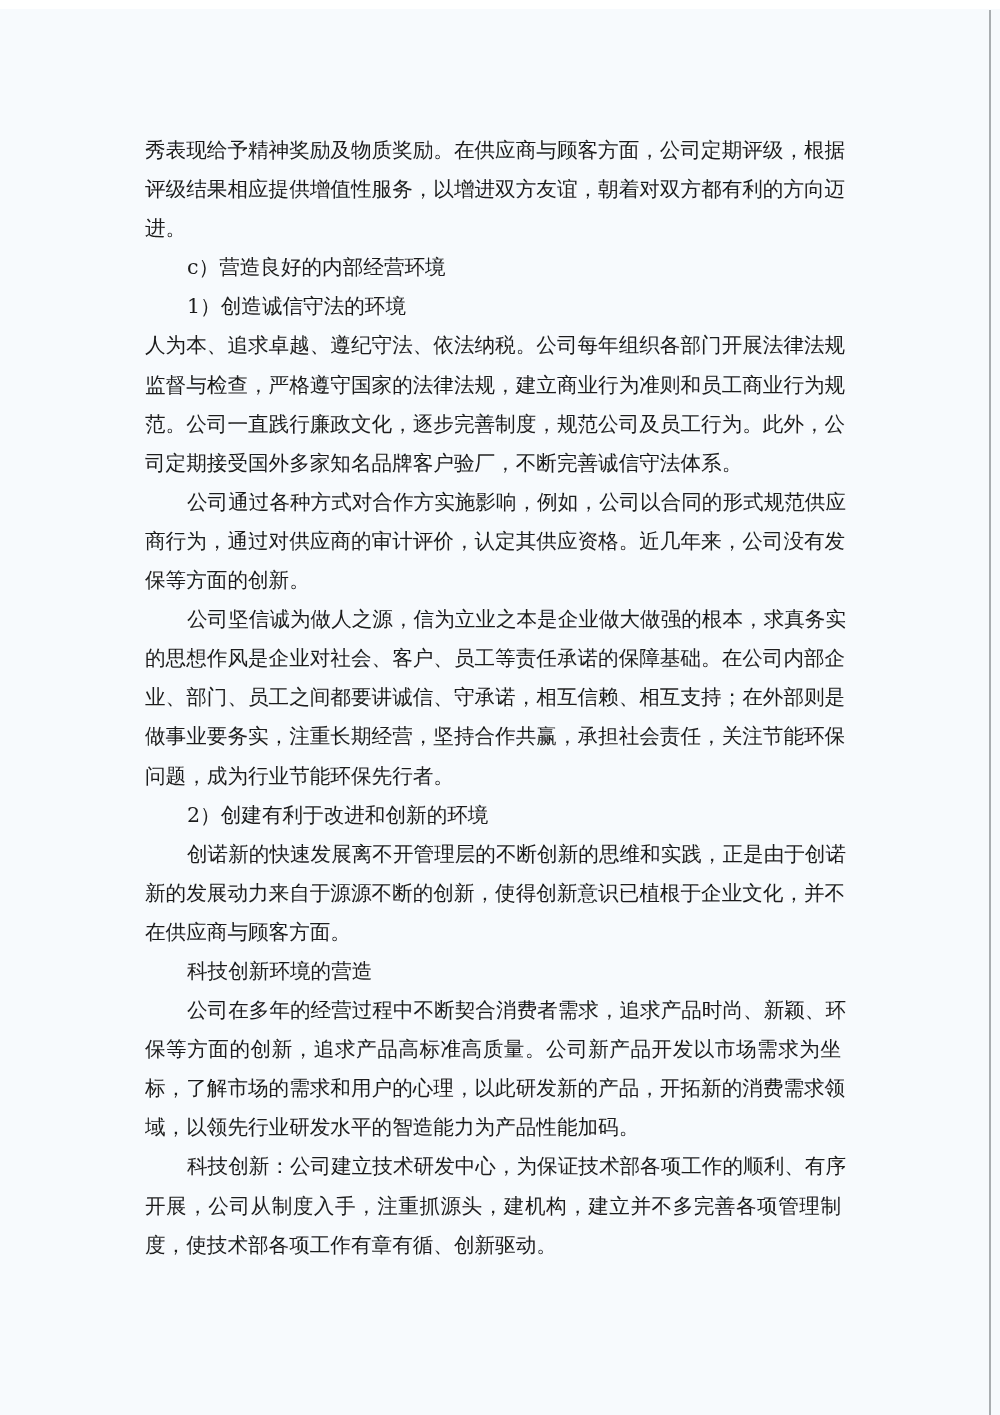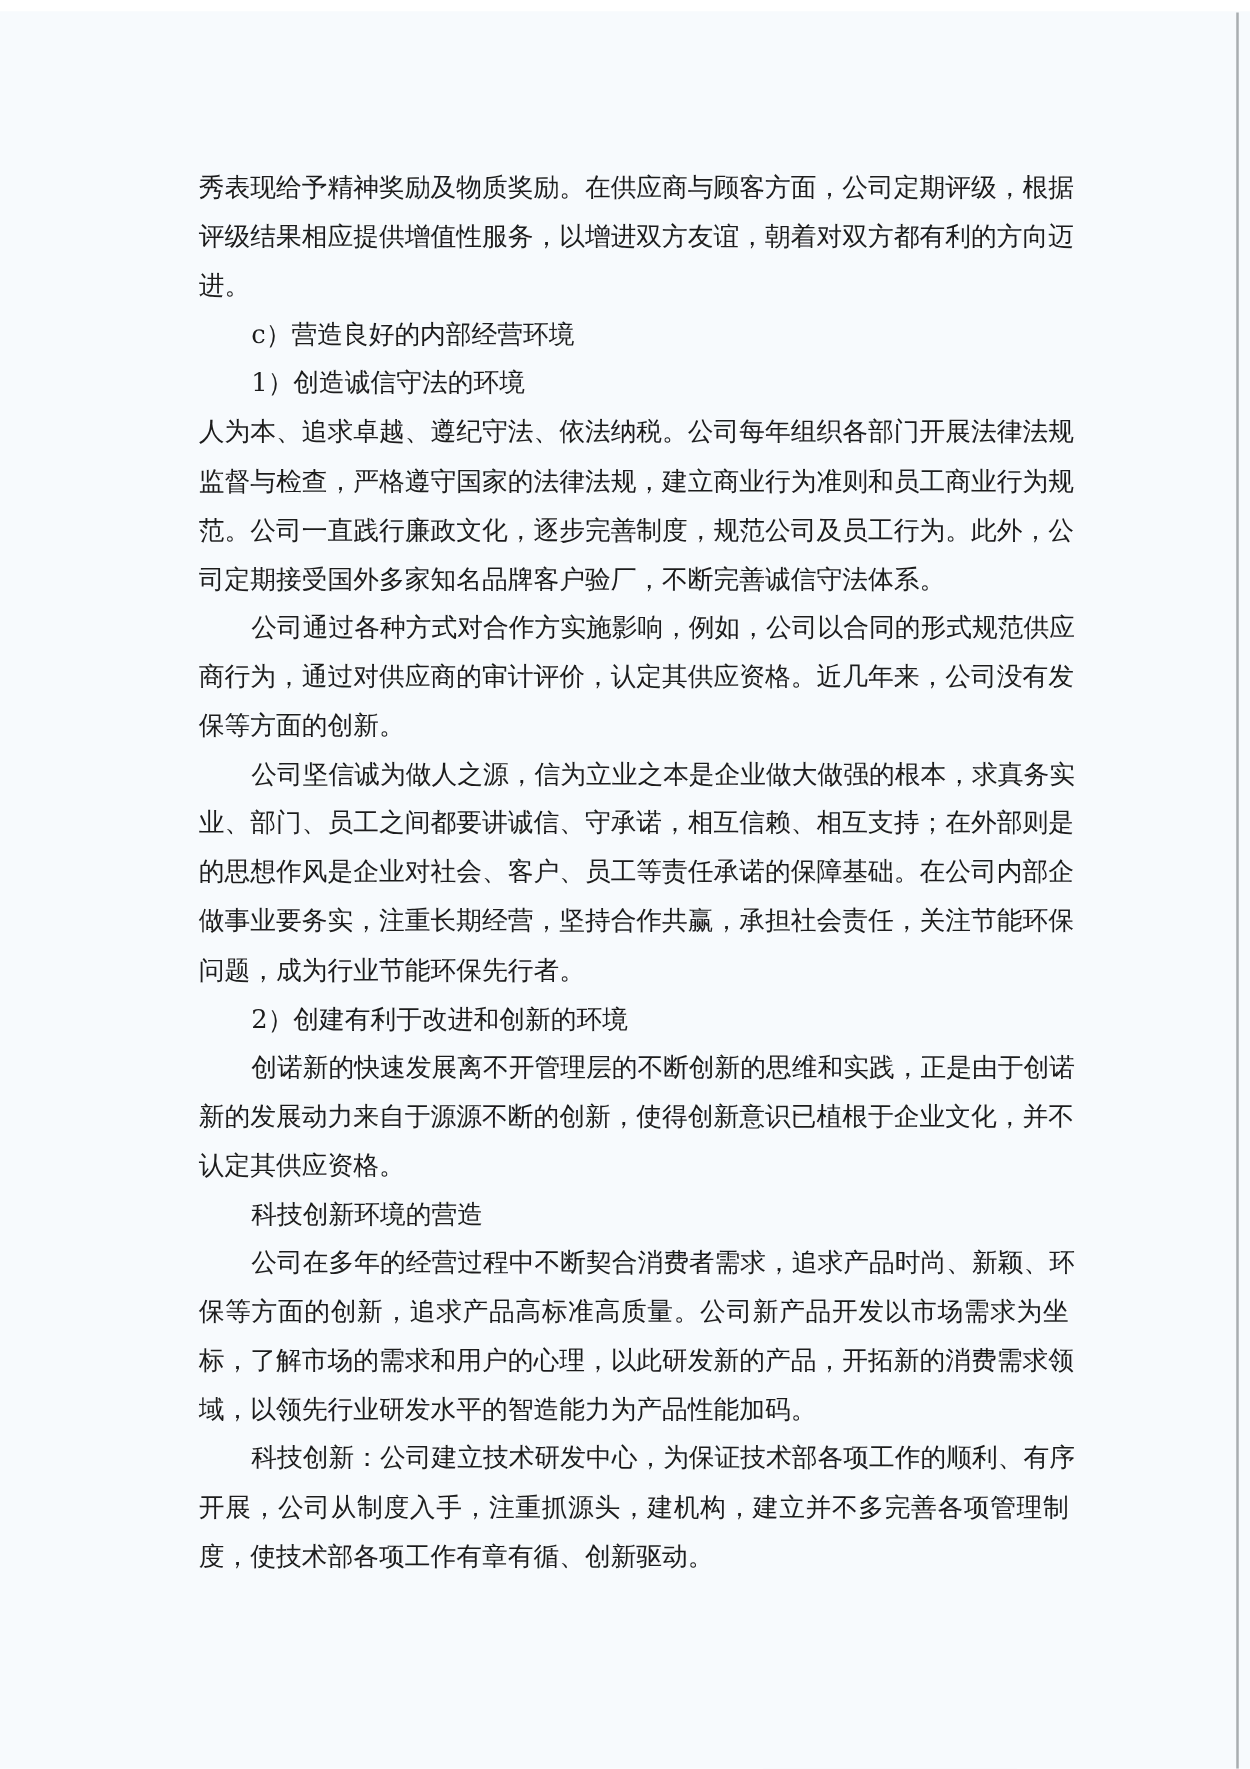--- a/index.html
+++ b/index.html
@@ -25,21 +25,21 @@
     .edge-line {
       position: absolute;
       left: 989px;
       top: 10px;
       width: 2px;
       height: 1405px;
       background: #a9adb0;
     }
     .page {
       position: absolute;
-      left: 159px;
+      left: 145px;
       top: 131px;
       width: 696px;
     }
     .line {
       height: 39.1px;
       line-height: 39.1px;
       font-size: 20.6px;
       color: #1c1c1c;
       white-space: nowrap;
       text-align: justify;
@@ -79,32 +79,32 @@
   </div>
 
   <div>
     <div class="line indent">公司通过各种方式对合作方实施影响，例如，公司以合同的形式规范供应</div>
     <div class="line">商行为，通过对供应商的审计评价，认定其供应资格。近几年来，公司没有发</div>
     <div class="line last">保等方面的创新。</div>
   </div>
 
   <div>
     <div class="line indent">公司坚信诚为做人之源，信为立业之本是企业做大做强的根本，求真务实</div>
+    <div class="line">的思想作风是企业对社会、客户、员工等责任承诺的保障基础。在公司内部企</div>
     <div class="line">业、部门、员工之间都要讲诚信、守承诺，相互信赖、相互支持；在外部则是</div>
-    <div class="line">的思想作风是企业对社会、客户、员工等责任承诺的保障基础。在公司内部企</div>
     <div class="line">做事业要务实，注重长期经营，坚持合作共赢，承担社会责任，关注节能环保</div>
     <div class="line last">问题，成为行业节能环保先行者。</div>
   </div>
 
   <div class="line indent last">2）创建有利于改进和创新的环境</div>
 
   <div>
     <div class="line indent">创诺新的快速发展离不开管理层的不断创新的思维和实践，正是由于创诺</div>
     <div class="line">新的发展动力来自于源源不断的创新，使得创新意识已植根于企业文化，并不</div>
-    <div class="line last">认定其供应资格。</div>
+    <div class="line last">在供应商与顾客方面。</div>
   </div>
 
   <div class="line indent last">科技创新环境的营造</div>
 
   <div>
     <div class="line indent">公司在多年的经营过程中不断契合消费者需求，追求产品时尚、新颖、环</div>
     <div class="line">保等方面的创新，追求产品高标准高质量。公司新产品开发以市场需求为坐</div>
     <div class="line">标，了解市场的需求和用户的心理，以此研发新的产品，开拓新的消费需求领</div>
     <div class="line last">域，以领先行业研发水平的智造能力为产品性能加码。</div>
   </div>

